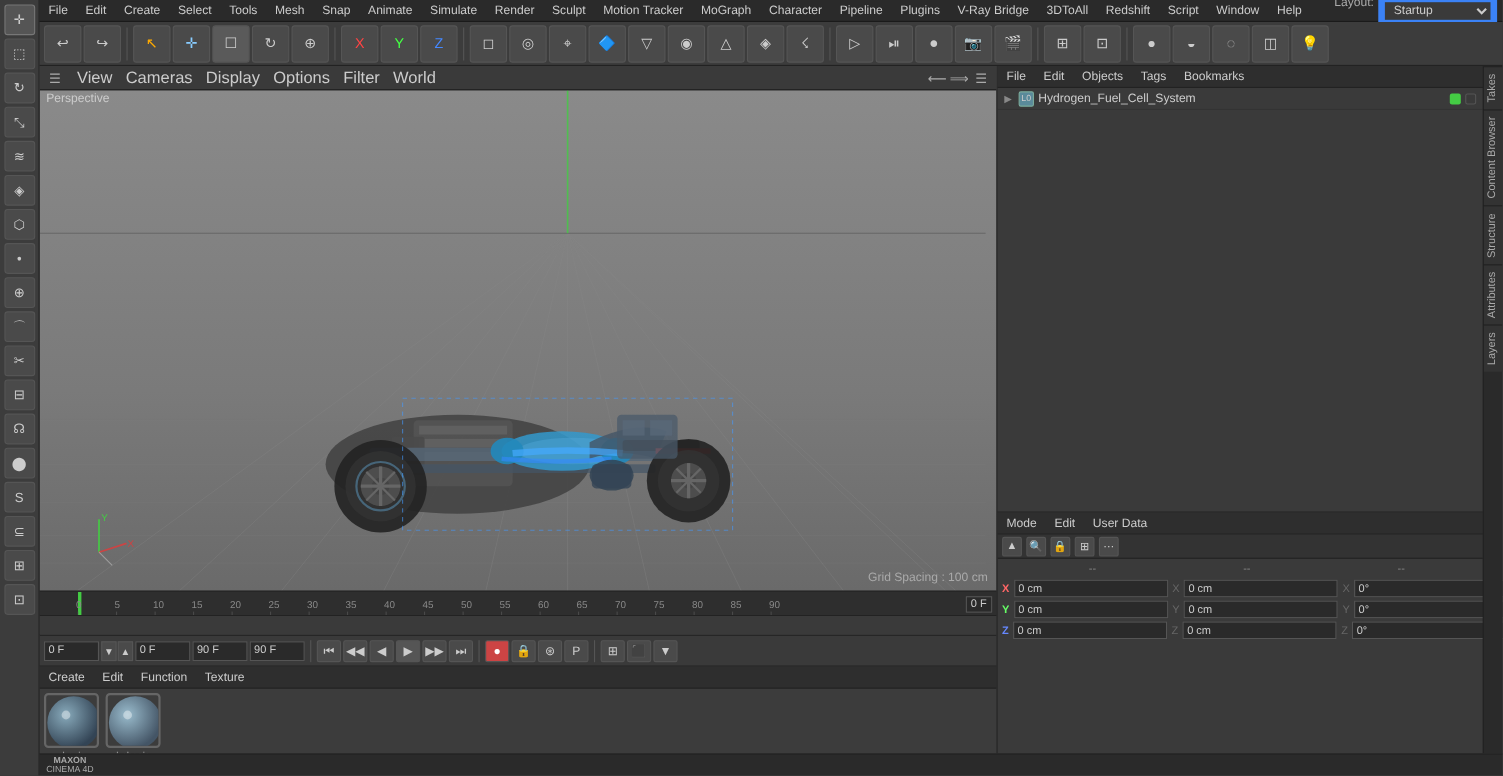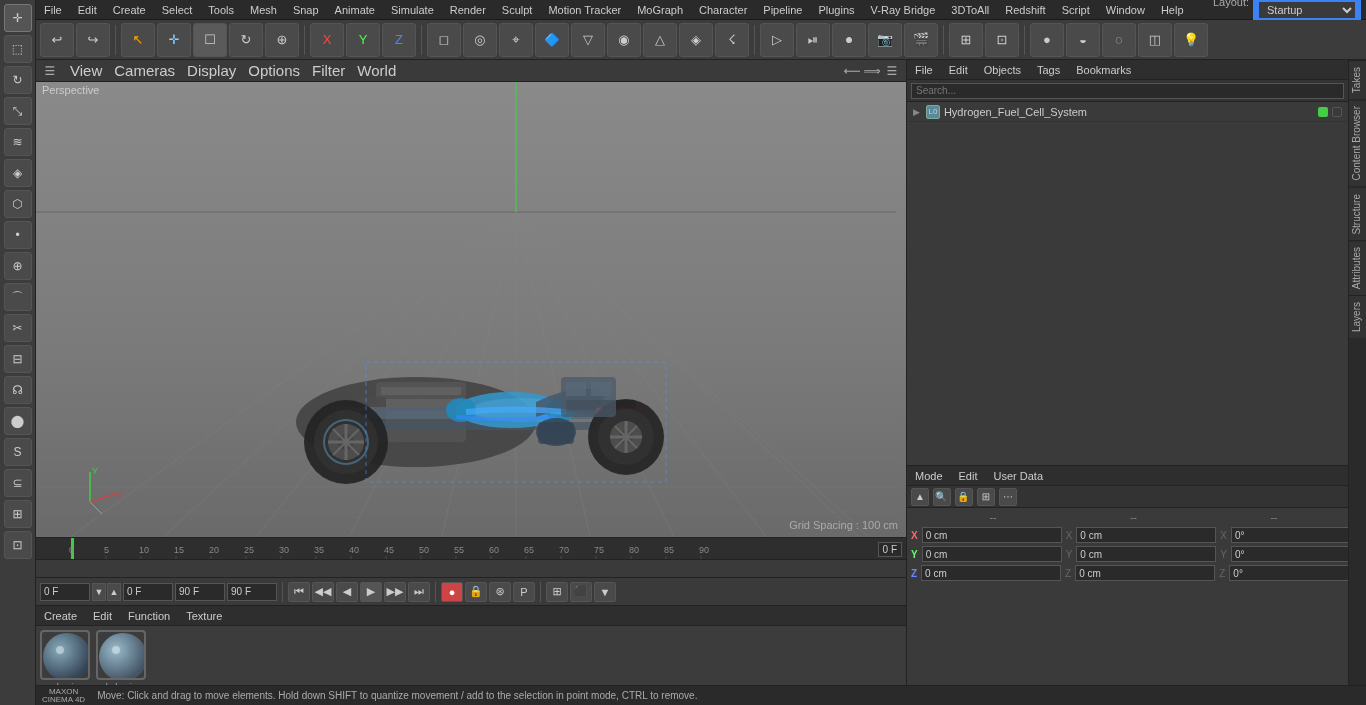--- a/index.html
+++ b/index.html
@@ -809,23 +809,20 @@
         <div id="object-manager" style="flex:1; display:flex; flex-direction:column; margin-right:18px;">
 
           <div id="om-menubar">
             <span class="om-menu">File</span>
             <span class="om-menu">Edit</span>
             <span class="om-menu">Objects</span>
             <span class="om-menu">Tags</span>
             <span class="om-menu">Bookmarks</span>
           </div>
 
-          <div id="om-toolbar">
-            <input class="om-search" type="text" placeholder="Search..." style="">
-          </div>
 
           <div id="om-list">
             <div class="om-item">
 
               <span style="font-size:9px; color:#888; margin-right:2px;">▶</span>
 
               <div style="width:14px; height:14px; background:#5a8a9a; border:1px solid #7aaa9a; border-radius:2px; display:flex; align-items:center; justify-content:center; font-size:8px; color:#ccc; flex-shrink:0;">L0</div>
 
               <span style="flex:1; font-size:11px; color:#ccc;">Hydrogen_Fuel_Cell_System</span>
 
@@ -888,19 +885,18 @@
             </div>
 
           </div>
         </div>
       </div>
     </div>
 
     <div id="status-bar" style="position:relative; width:100%; height:20px; background:#2a2a2a; display:flex; align-items:center; padding:0 6px; font-size:10px; color:#aaa; border-top:1px solid #222; gap:6px;">
 
       <div style="display:flex; flex-direction:column; align-items:center; margin-right:6px; line-height:1;">
-        <span style="font-size:8px; color:#aaa; font-weight:normal;">MAXON</span>
+        <span style="font-size:8px; color:#aaa; font-weight:bold;">MAXON</span>
         <span style="font-size:8px; color:#aaa;">CINEMA 4D</span>
       </div>
-      <span>Move: Click and drag to move elements. Hold down SHIFT to quantize movement / add to the selection in point mode, CTRL to remove.</span>
     </div>
   </div>
 </div>
 
 </body></html>

